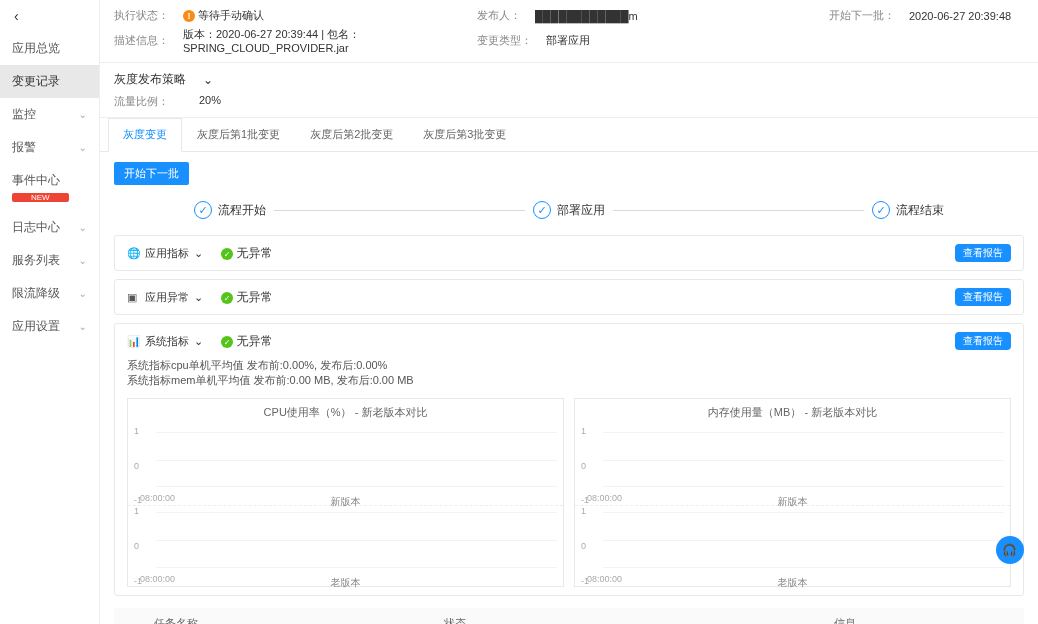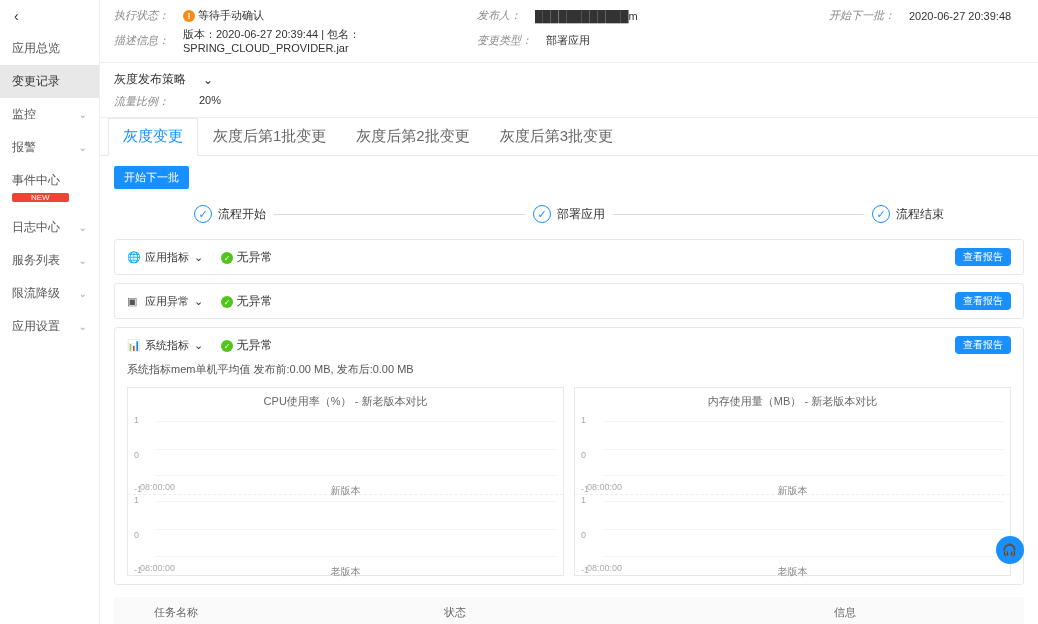--- a/index.html
+++ b/index.html
@@ -14,32 +14,32 @@
 .sb-item .chev { color: #aaa; font-size: 10px; }
 .badge-new { background: #e43; color: #fff; font-size: 8px; padding: 0 19px; border-radius: 2px; }
 
 
 .main { flex: 1; overflow-y: auto; background: #fafafa; }
 
 
 .hdr { background: #fff; padding: 8px 14px; border-bottom: 1px solid #eee; }
 .hdr-row { display: flex; gap: 14px; align-items: center; font-size: 11px; color: #666; margin-bottom: 4px; }
 .hdr-row:last-child { margin-bottom: 0; }
-.hdr-label { color: #888; font-style: italic; }
+.hdr-label { color: #888; }
 .hdr-val { color: #333; }
 .warn-ico { width: 12px; height: 12px; background: #fa8c16; border-radius: 50%; display: inline-flex; align-items: center; justify-content: center; color: #fff; font-size: 9px; font-weight: bold; }
 
 
 .strat { background: #fff; padding: 8px 14px; border-bottom: 1px solid #eee; }
 .strat-title { font-size: 12px; font-weight: 500; display: flex; align-items: center; gap: 17px; cursor: pointer; }
 .strat-row { display: flex; gap: 30px; margin-top: 6px; font-size: 11px; color: #666; }
 
 
 .tabs { background: #fff; display: flex; border-bottom: 1px solid #e8e8e8; padding: 0 8px; }
-.tab { padding: 8px 14px; font-size: 15px; color: #666; border: 1px solid transparent; cursor: pointer; }
+.tab { padding: 8px 14px; font-size: 11px; color: #666; border: 1px solid transparent; cursor: pointer; }
 .tab.active { color: #1890ff; border: 1px solid #e8e8e8; border-bottom-color: #fff; margin-bottom: -1px; }
 
 
 .content { background: #fff; padding: 10px 14px; }
 .times-row { display: flex; justify-content: space-between; align-items: center; margin-bottom: 12px; font-size: 11px; }
 .btn-primary { background: #1890ff; color: #fff; border: none; padding: 4px 10px; font-size: 11px; cursor: pointer; border-radius: 2px; }
 
 
 .flow { display: flex; align-items: center; justify-content: space-between; padding: 4px 80px; margin-bottom: 12px; }
 .flow-step { display: flex; align-items: center; gap: 6px; }
@@ -214,20 +214,21 @@
             <div class="panel-title">
                 <span class="ico">📊</span>
                 <span>系统指标</span>
                 <span>⌄</span>
               </div>
             <div><span class="ok-ico">✓</span> <span>无异常</span></div>
           </div>
           <button class="btn-report">查看报告</button>
         </div>
         <div class="panel-body">
+          <div>系统指标cpu单机平均值 发布前:0.00%, 发布后:0.00%</div>
           <div>系统指标mem单机平均值 发布前:0.00 MB, 发布后:0.00 MB</div>
 
           <div class="charts-row">
             <div class="chart-box">
               <div class="chart-title">CPU使用率（%） - 新老版本对比</div>
               <div class="chart-sub">
                 <div class="chart-axis">
                     <span>1</span>
                     <span>0</span>
                     <span>-1</span>

